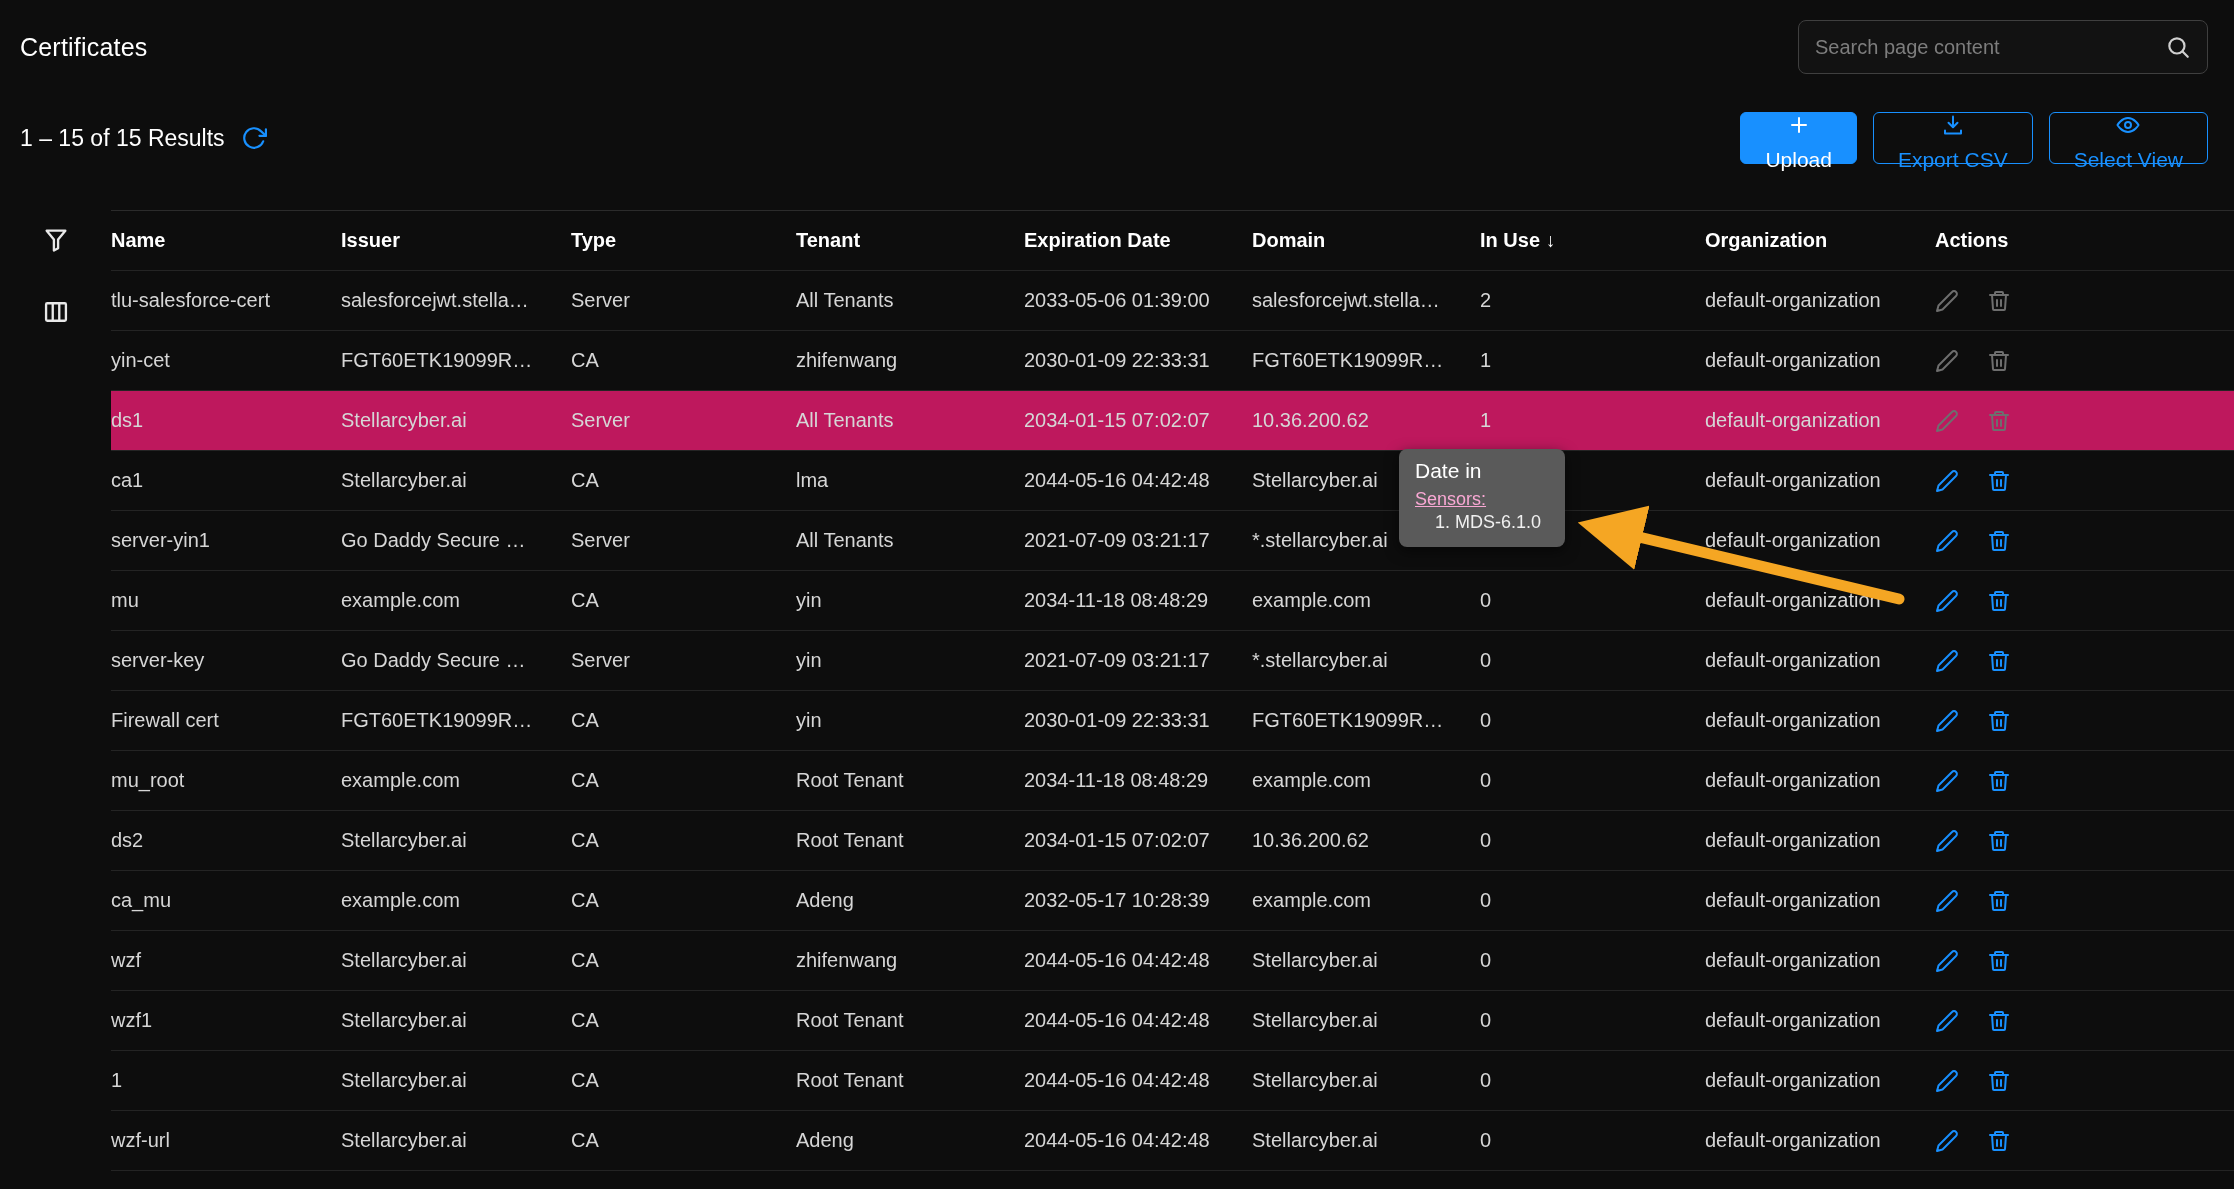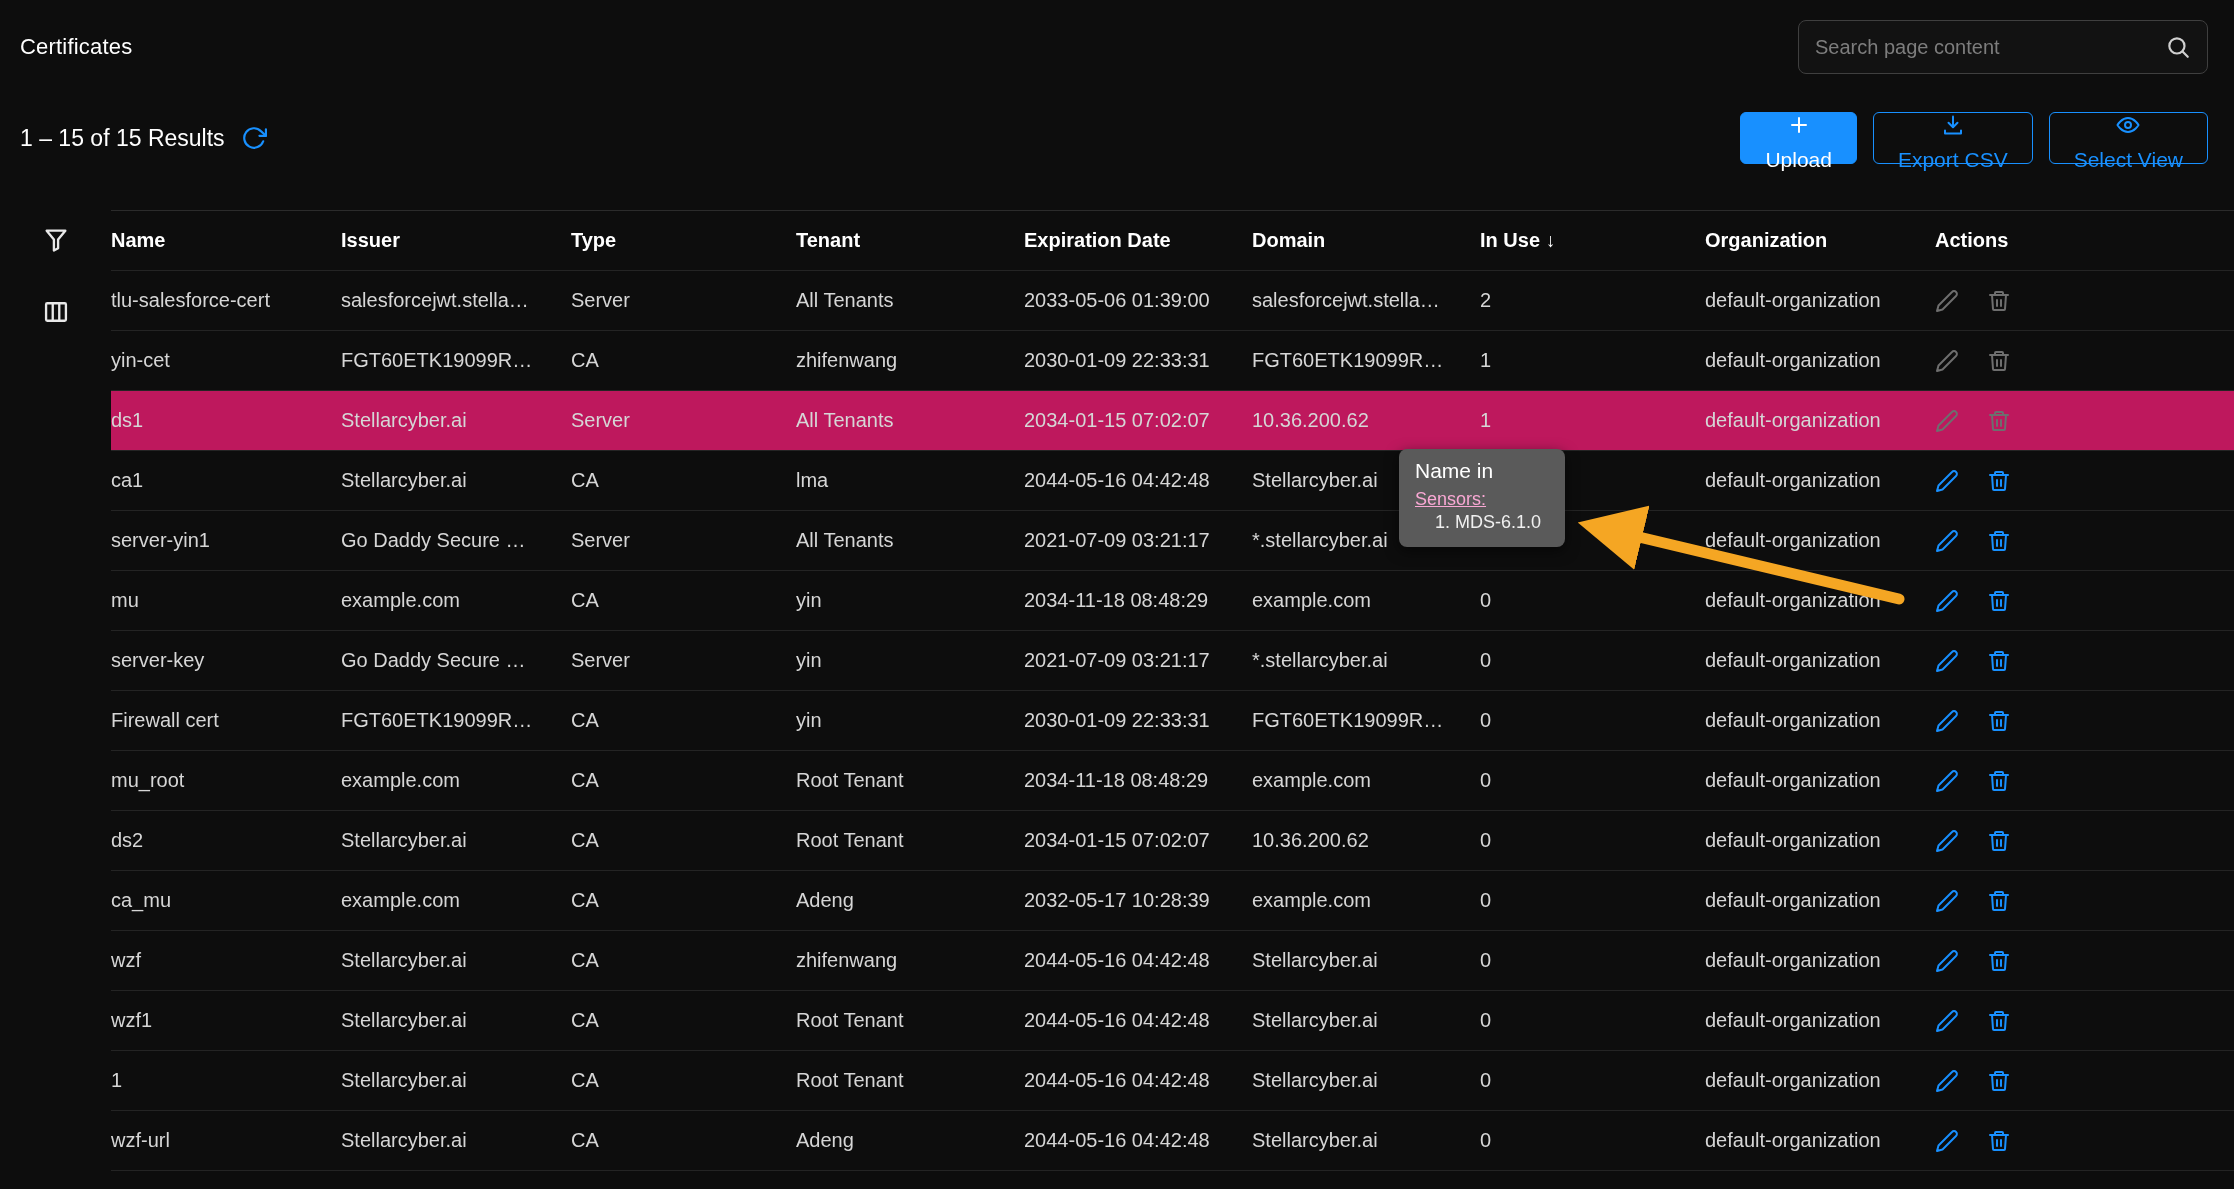--- a/index.html
+++ b/index.html
@@ -8,21 +8,21 @@
     background:#0d0d0d;
     font-family:"Liberation Sans", sans-serif;
     color:#d6d6d6;
     overflow:hidden;
     position:relative;
   }
   svg { display:block; }
 
   
   .topbar { display:flex; justify-content:space-between; align-items:center; padding:16px 26px 0 20px; height:78px; }
-  .page-title { color:#ffffff; font-size:22px; font-weight:500; letter-spacing:.2px; }
+  .page-title { color:#ffffff; font-size:25px; font-weight:500; letter-spacing:.2px; }
   .search-box { display:flex; align-items:center; width:410px; height:54px; background:#121212; border:1px solid #3f3f3f; border-radius:8px; padding:0 16px; }
   .search-box input { flex:1; background:transparent; border:none; outline:none; color:#d9d9d9; font-size:20px; font-family:inherit; }
   .search-box input::placeholder { color:#7d7d7d; }
   .search-box .icon svg { width:26px; height:26px; }
 
   
   .toolbar { display:flex; justify-content:space-between; align-items:center; padding:0 26px 0 20px; margin-top:34px; }
   .results { display:flex; align-items:flex-start; gap:16px; color:#ffffff; font-size:23px; }
   .refresh-btn { cursor:pointer; color:#1890ff; }
   .refresh-btn svg { width:26px; height:26px; }
@@ -511,21 +511,21 @@
                 <line x1="10" y1="11" x2="10" y2="17"></line>
                 <line x1="14" y1="11" x2="14" y2="17"></line>
               </svg>
             </span></td>
         </tr>
       </tbody>
   </table>
 </div>
 
 <div class="tooltip">
-  <div class="tt-title">Name in</div>
+  <div class="tt-title">Date in</div>
   <div class="tt-sub">Sensors:</div>
   <div class="tt-item">1. MDS-6.1.0</div>
 </div>
 
 <svg class="arrow-overlay" viewBox="0 0 2234 1189">
   <defs>
     <marker id="ah" markerWidth="6" markerHeight="6" refX="4.2" refY="3" orient="auto">
       <path d="M0 0 L6 3 L0 6 Z" fill="#f5a623"></path>
     </marker>
   </defs>

